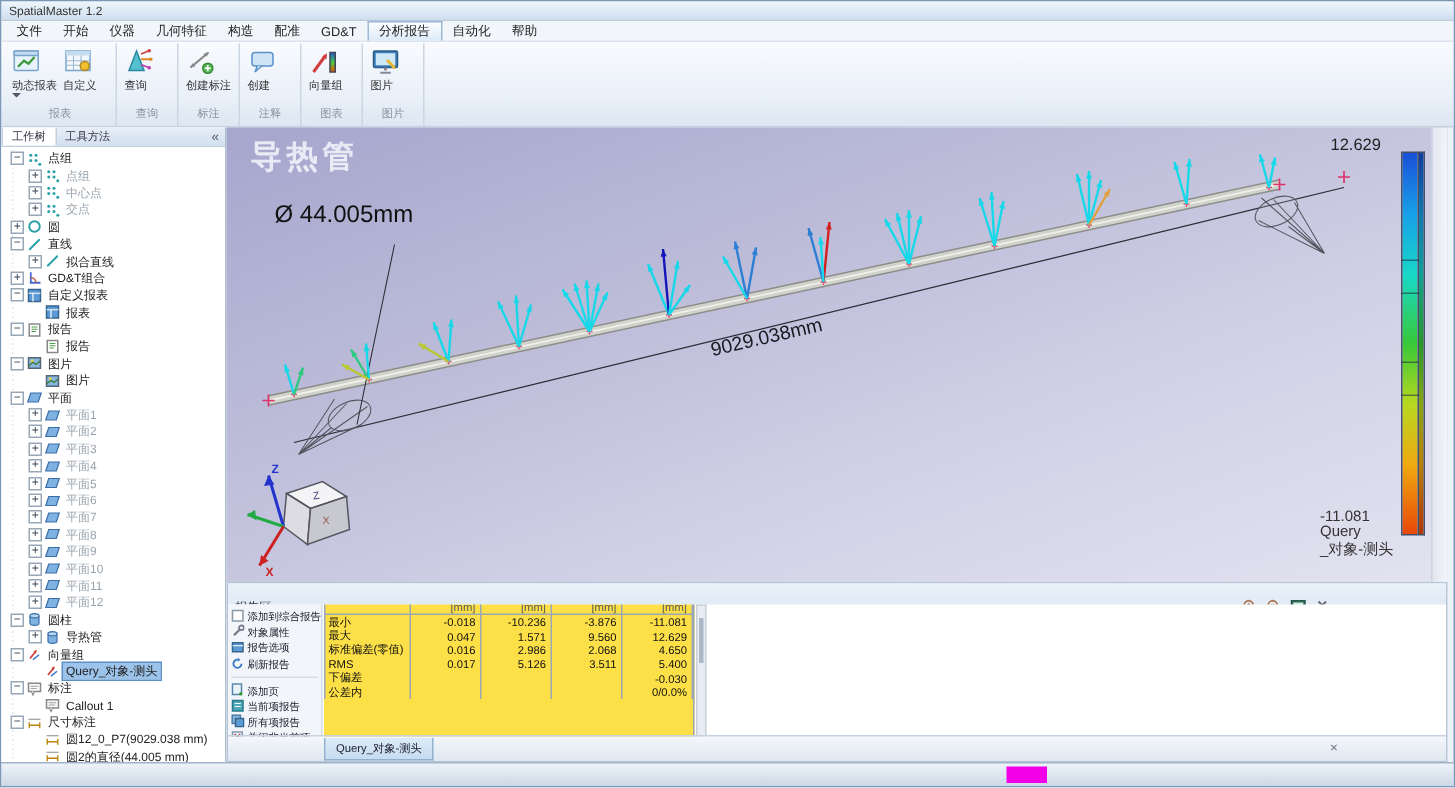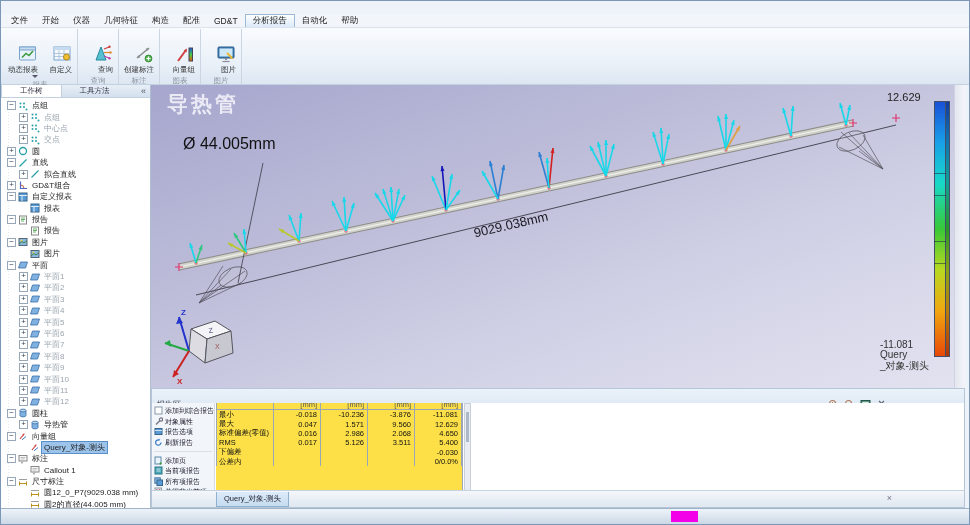--- a/index.html
+++ b/index.html
@@ -12,31 +12,31 @@
 
   
   .menubar{position:absolute;top:13px;left:0;right:0;height:14px;background:#f2f6fb;border-bottom:1px solid #dbe3ec;display:flex;align-items:stretch;padding-left:3px;font-size:8.5px;color:#222}
   .menu-item{padding:0 7px;display:flex;align-items:center;cursor:default}
   .menu-item.active{background:linear-gradient(#fdfeff,#dcEAf8);border:1px solid #9cb8d4;border-bottom:none}
 
   
   .ribbon{position:absolute;top:27px;left:0;right:0;height:57px;background:linear-gradient(#f9fbfe,#e9f0f8 65%,#dde7f2);border-bottom:1px solid #c3d1e0;display:flex;align-items:stretch;padding:1px 0 0 2px}
   .rgroup{display:flex;flex-direction:column;border-right:1px solid #ccd6e2;padding:0 3px}
   .rbuttons{flex:1;display:flex;align-items:flex-start}
-  .rbtn{min-width:34px;display:flex;flex-direction:column;align-items:flex-end;padding:15px 2px 0 2px;border-radius:2px}
+  .rbtn{min-width:34px;display:flex;flex-direction:column;align-items:flex-start;padding:2px 2px 0 2px;border-radius:2px}
   .ricon{width:20px;height:20px;margin-bottom:1px}
   .ricon svg{display:block}
   .rlabel{font-size:7.5px;color:#333;white-space:nowrap;line-height:9px}
   .rdrop{width:0;height:0;border-left:3px solid transparent;border-right:3px solid transparent;border-top:3px solid #556;margin-top:1px}
   .rgroup-label{font-size:7.5px;color:#8a94a0;text-align:center;padding:2px 0 3px;white-space:nowrap}
 
   
   .sidebar{position:absolute;left:0;top:84px;width:150px;bottom:16px;background:#fff;border-right:1px solid #aebfd0}
   .sidebar-tabs{height:13px;background:linear-gradient(#e7eef7,#d3e0ee);display:flex;align-items:stretch;font-size:7.5px;color:#334;border-bottom:1px solid #c2cfdd}
-  .stab{padding:0 18px;display:flex;align-items:center}
+  .stab{padding:0 6px;display:flex;align-items:center}
   .stab.active{background:#fff;border-right:1px solid #c2cfdd;border-left:1px solid #c2cfdd}
   .collapse-btn{margin-left:auto;padding:0 4px;font-size:9px;color:#556;display:flex;align-items:center}
   .tree{position:absolute;top:13px;left:0;right:0;bottom:0;overflow:hidden;padding:2px 0 0 2px;background:
     repeating-linear-gradient(to bottom,transparent 0 2px,rgba(150,160,175,.25) 2px 3px) 7px 0/1px 100% no-repeat,#fff}
   .trow{display:flex;align-items:center;height:11.4px;font-size:8px;color:#222;white-space:nowrap}
   .exp{width:9px;height:9px;border:1px solid #97a7b7;background:#fff;font-size:8px;line-height:6px;text-align:center;color:#345;margin-right:2px;flex:none}
   .exp.none{visibility:hidden}
   .ticon{width:10px;height:10px;margin-right:2px;flex:none}
   .tlbl{padding:0 2px}
   .trow.selected .tlbl{background:#9cc3ea;outline:1px solid #5a8fc8}
@@ -84,20 +84,23 @@
 
   
   .statusbar{position:absolute;left:0;right:0;bottom:0;height:16px;background:linear-gradient(#eef3f9,#ccd8e6);border-top:1px solid #9fb4c9}
   .magenta-box{position:absolute;left:670px;top:2px;width:27px;height:11px}
 </style>
 </head>
 <body>
 
 <div class="window">
 
+  <div class="titlebar">
+    <span>SpatialMaster 1.2</span>
+  </div>
 
   <div class="menubar">
       <div class="menu-item">文件</div>
       <div class="menu-item">开始</div>
       <div class="menu-item">仪器</div>
       <div class="menu-item">几何特征</div>
       <div class="menu-item">构造</div>
       <div class="menu-item">配准</div>
       <div class="menu-item">GD&amp;T</div>
       <div class="menu-item active">分析报告</div>
@@ -161,20 +164,34 @@
                 <polygon points="3,14 6.5,13.2 4.2,11.2" fill="#888"></polygon>
                 <polygon points="15,4 11.5,4.8 13.8,6.8" fill="#888"></polygon>
                 <circle cx="14.5" cy="14.5" r="3.4" fill="#58b858" stroke="#3a8a3a"></circle>
                 <path d="M14.5 12.5 v4 M12.5 14.5 h4" stroke="#fff" stroke-width="1.1"></path>
               </svg>
             </div>
             <div class="rlabel">创建标注</div>
           </div>
         </div>
         <div class="rgroup-label">标注</div>
+      </div>
+      <div class="rgroup">
+        <div class="rbuttons">
+          <div class="rbtn">
+            <div class="ricon">
+              <svg width="20" height="20">
+                <rect x="3" y="4" width="14" height="9" rx="2" fill="#cfe4f6" stroke="#5a90c8"></rect>
+                <path d="M6.5 13 L5 17 L9.5 13" fill="#cfe4f6" stroke="#5a90c8"></path>
+              </svg>
+            </div>
+            <div class="rlabel">创建</div>
+          </div>
+        </div>
+        <div class="rgroup-label">注释</div>
       </div>
       <div class="rgroup">
         <div class="rbuttons">
           <div class="rbtn">
             <div class="ricon">
               <svg width="20" height="20">
                 <defs>
                   <linearGradient id="vg1" x1="0" y1="0" x2="0" y2="1">
                     <stop offset="0" stop-color="#2255dd"></stop>
                     <stop offset="0.5" stop-color="#44cc44"></stop>

